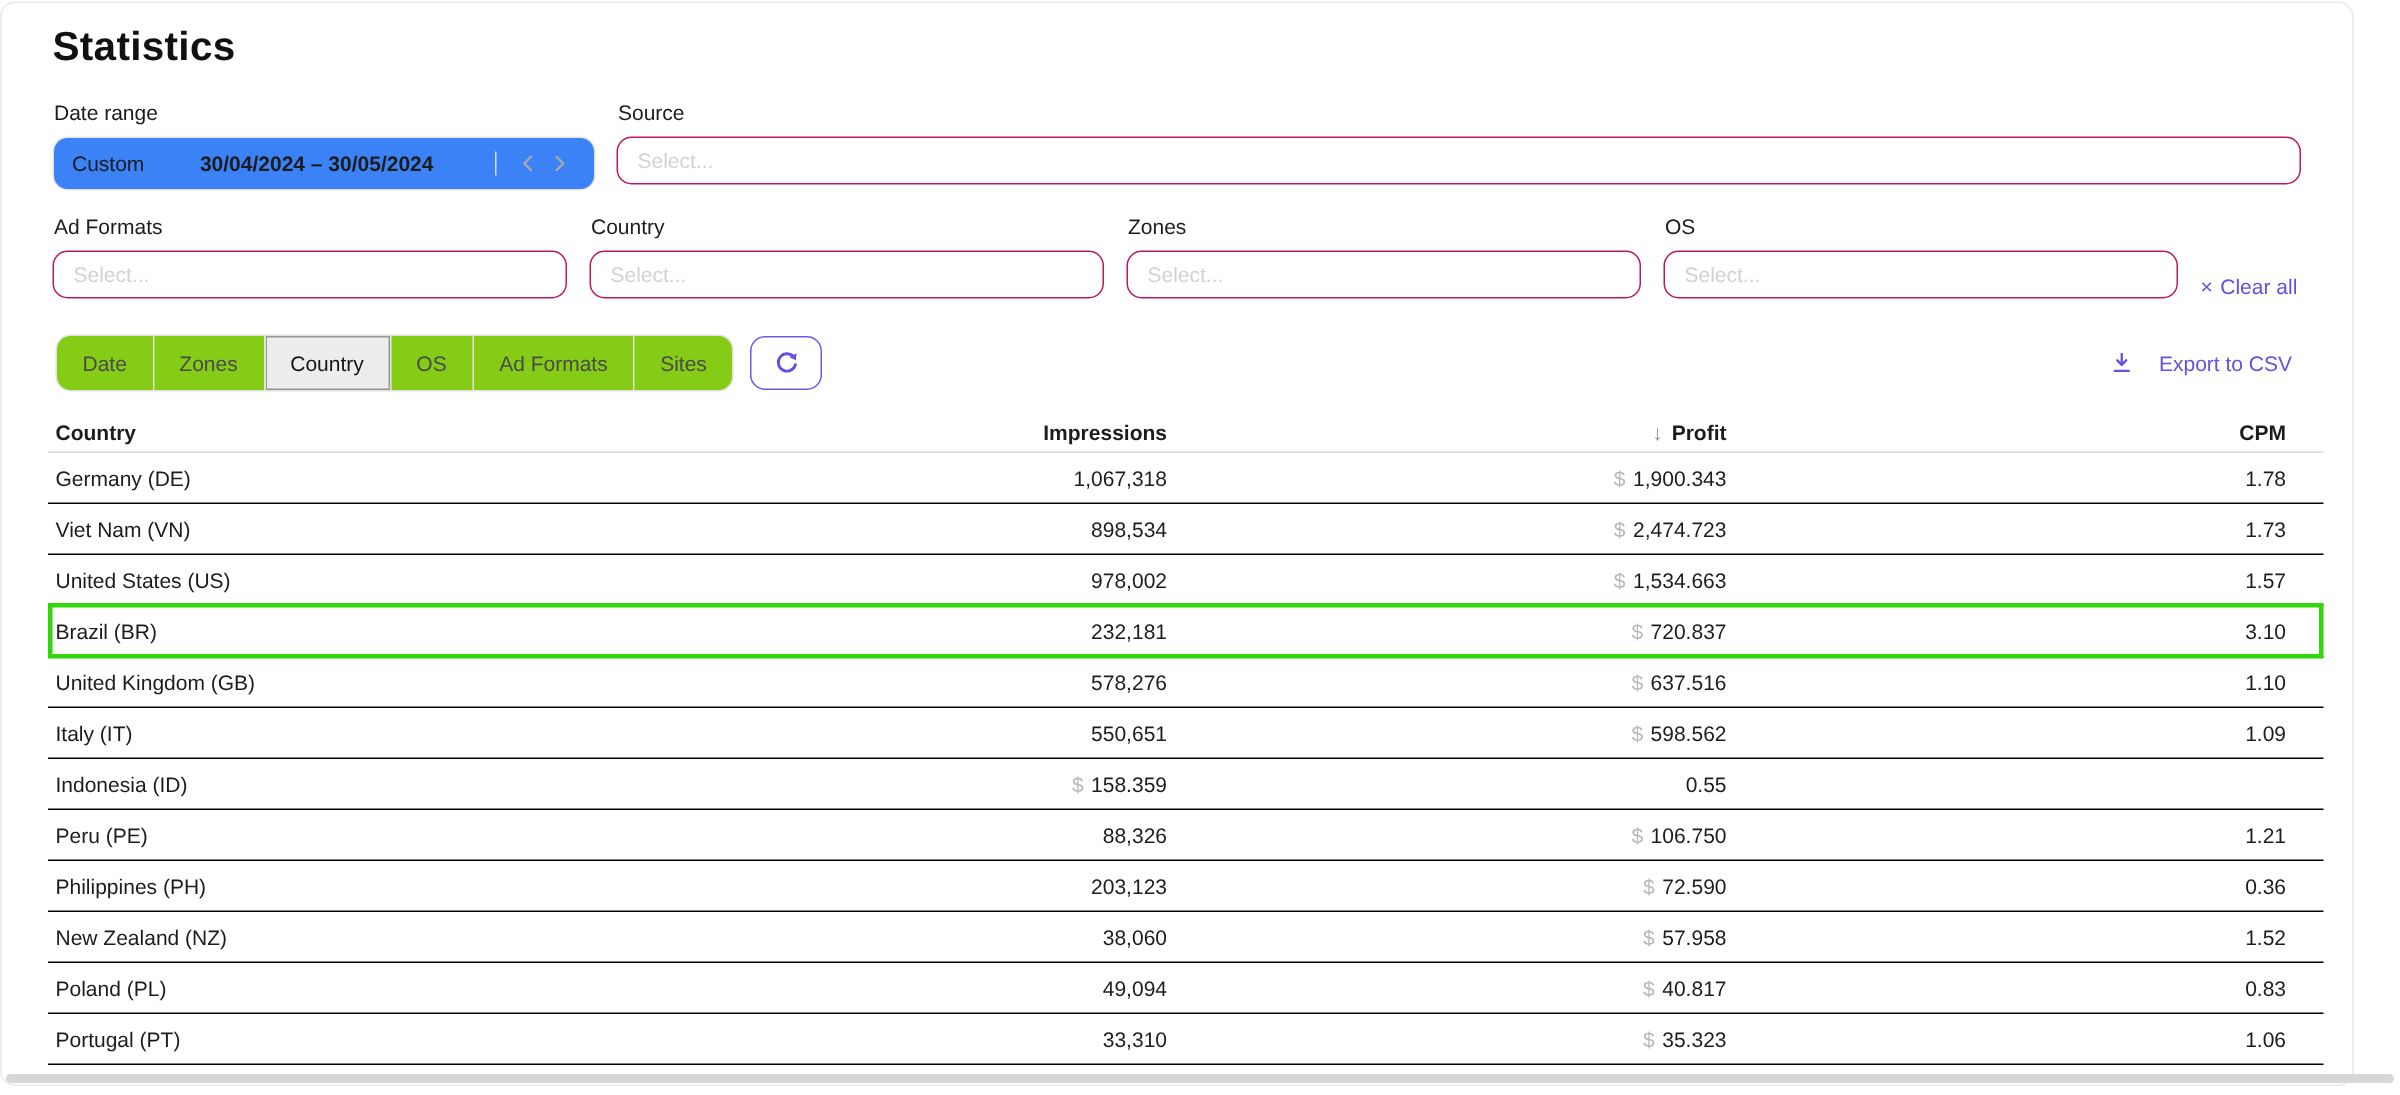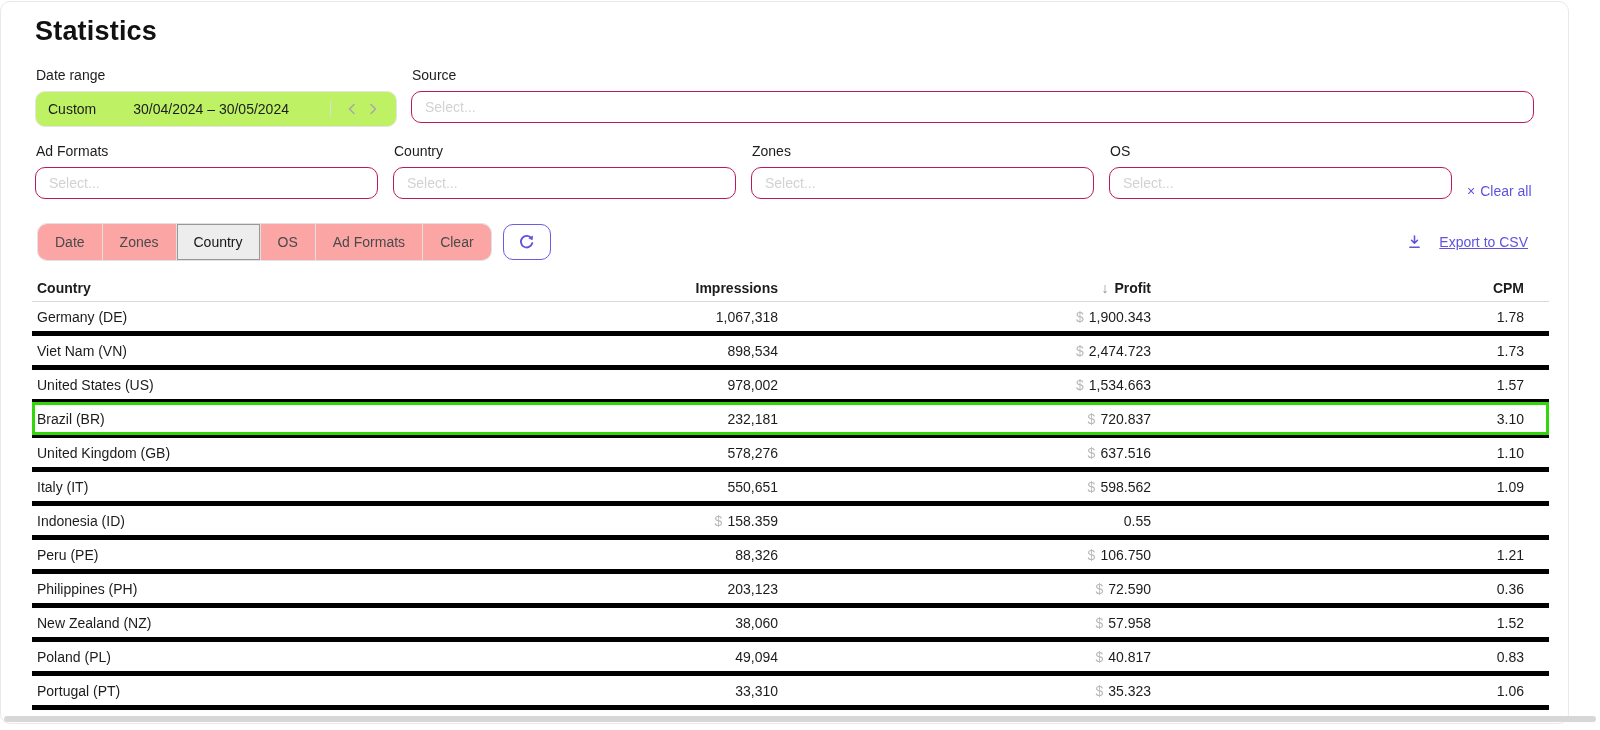--- a/index.html
+++ b/index.html
@@ -7,46 +7,46 @@
   .frame { position:absolute; left:0; top:1px; right:31px; bottom:6px; border:1px solid #e9e9e9; border-radius:10px; pointer-events:none; }
 
   .page-title { margin:16px 0 0 35px; font-size:27px; font-weight:700; letter-spacing:.2px; color:#111; }
 
   
   .filters { padding:0 66px 0 35px; }
   .flabel { font-size:14px; color:#1c1c1c; margin:0 0 8px 1px; }
   .row1 { display:flex; gap:14px; margin-top:20px; }
   .fgroup-date { width:362px; flex:0 0 362px; }
   .fgroup-source { flex:1; }
-  .ctrl { height:36px; border:1px solid #e4e4e4; border-radius:10px; background:#bef264; display:flex; align-items:center; padding:0 12px; font-size:14px; }
+  .ctrl { height:36px; border:1px solid #e4e4e4; border-radius:10px; background:#3b82f6; display:flex; align-items:center; padding:0 12px; font-size:14px; }
   .date-ctrl .mode { color:#1c1c1c; }
-  .date-ctrl .range { flex:1; text-align:center; color:#1c1c1c; }
+  .date-ctrl .range { flex:1; text-align:center; color:#1c1c1c;font-weight:bold; }
   .date-ctrl .vdiv { width:1px; height:16px; background:#dcdcdc; margin:0 9px 0 4px; }
   .chev { width:22px; height:22px; display:flex; align-items:center; justify-content:center; cursor:pointer; }
   .chev svg { display:block; }
   .sel-input { width:100%; height:32px; border:1px solid #be185d; border-radius:10px; padding:0 13px; font-size:14px; font-family:inherit; color:#1c1c1c; outline:none; }
   .sel-input::placeholder { color:#d2d2d2; }
   .row2 { display:flex; align-items:flex-start; margin-top:16px; }
   .row2 .fgroup { width:343px; flex:0 0 343px; margin-right:15px; }
   .clear-all { display:flex; align-items:center; gap:5px; color:#6053e0; font-size:14px; cursor:pointer; margin-top:40px; white-space:nowrap; }
   .clear-all .x { font-size:14px; line-height:1; }
 
   
   .tabsbar { display:flex; align-items:center; margin:24px 72px 0 37px; }
   .seg { display:flex; border:1px solid #e2e2e2; border-radius:10px; overflow:hidden; }
-  .tab { height:36px; display:flex; align-items:center; padding:0 17px; font-size:14px; color:#4a4a4a; border-right:1px solid #e2e2e2; cursor:pointer; background:#fca5a5; }
+  .tab { height:36px; display:flex; align-items:center; padding:0 17px; font-size:14px; color:#4a4a4a; border-right:1px solid #e2e2e2; cursor:pointer; background:#84cc16; }
   .tab:last-child { border-right:none; }
   .tab.active { background:#ededed; box-shadow:inset 0 0 0 1px #979797; color:#161616; }
   .refresh-btn { width:48px; height:36px; margin-left:11px; border:1px solid #6b5ce0; border-radius:10px; background:#fff; display:flex; align-items:center; justify-content:center; cursor:pointer; }
   .spacer { flex:1; }
-  .export { display:flex; align-items:center; gap:18px; color:#6053e0; font-size:14px; cursor:pointer;text-decoration:underline; }
+  .export { display:flex; align-items:center; gap:18px; color:#6053e0; font-size:14px; cursor:pointer; }
 
   
   .table { margin:14px 51px 0 32px; }
-  .trow { display:grid; grid-template-columns:441px 300px 373px 1fr; align-items:center; padding:0 25px 0 5px; height:34px; border-bottom:5px solid #000000; font-size:14px; position:relative; }
+  .trow { display:grid; grid-template-columns:441px 300px 373px 1fr; align-items:center; padding:0 25px 0 5px; height:34px; border-bottom:1px solid #000000; font-size:14px; position:relative; }
   .thead { height:27px; border-bottom:1px solid #d9d9d9; font-weight:700; }
   .c-imp, .c-profit, .c-cpm { text-align:right; }
   .c-profit .cur { color:#b9b9b9; margin-right:5px; }
   .sort-arrow { color:#8f8f8f; font-weight:400; margin-right:6px; font-size:14px; }
   .trow.highlighted::after { content:""; position:absolute; left:0; right:0; top:-2px; bottom:-2px; border:3px solid #32d709; pointer-events:none; }
 
   .hscrollbar { position:absolute; left:4px; right:4px; bottom:8px; height:6px; background:#d7d7d7; border-radius:3px; }
 </style>
 </head>
 <body>
@@ -105,21 +105,21 @@
   </div>
 </div>
 
 <div class="tabsbar">
   <div class="seg">
       <div class="tab">Date</div>
       <div class="tab">Zones</div>
       <div class="tab active">Country</div>
       <div class="tab">OS</div>
       <div class="tab">Ad Formats</div>
-      <div class="tab">Clear</div>
+      <div class="tab">Sites</div>
     </div>
   <button class="refresh-btn">
     <svg width="19" height="19" viewBox="0 0 20 20">
       <path d="M15.2 5.6 A6.1 6.1 0 1 0 16.1 10.6" fill="none" stroke="#6053e0" stroke-width="2" stroke-linecap="round"></path>
       <path d="M16.9 2.6 L16.3 7.6 L11.9 5.4 Z" fill="#6053e0"></path>
     </svg>
   </button>
   <div class="spacer"></div>
   <div class="export">
     <svg width="13" height="14" viewBox="0 0 14 15">

